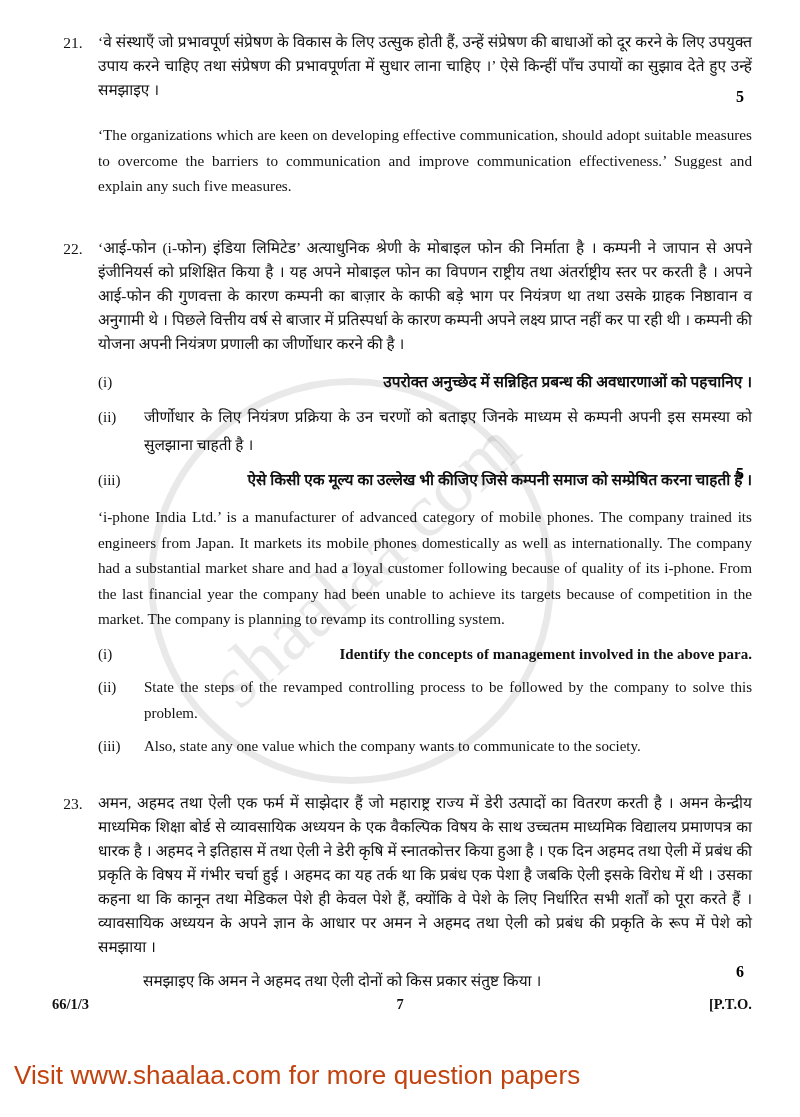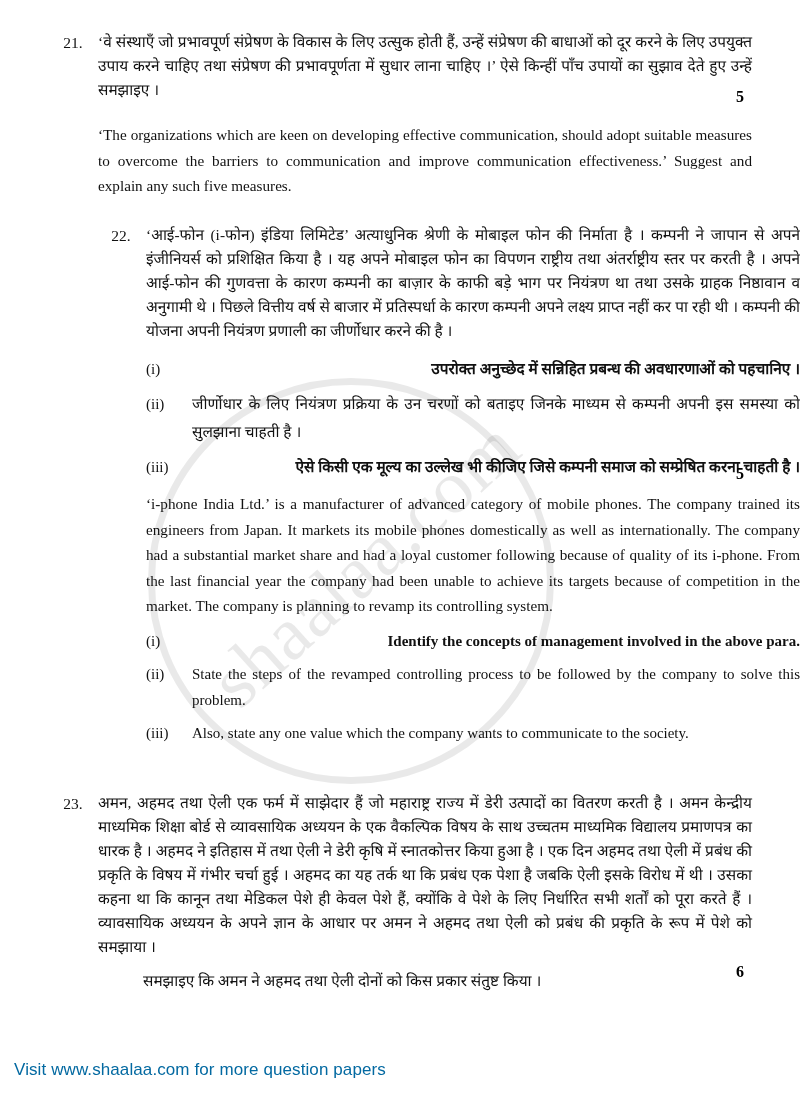--- a/index.html
+++ b/index.html
@@ -199,22 +199,22 @@
     top: 1038px;
     width: 800px;
     height: 79px;
     background: #ffffff;
   }
   .banner-text {
     position: absolute;
     left: 14px;
     top: 22px;
     font-family: "Liberation Sans", sans-serif;
-    font-size: 17px;
-    color: #0369a1;
+    font-size: 26px;
+    color: #c2410c;
     letter-spacing: 0.1px;
   }
 </style>
 </head>
 <body>
 
 <div class="page">
 
   <div class="watermark">
     <div class="wm-ring"></div>
@@ -226,21 +226,21 @@
     <div class="qblock" style="top:30px;">
       <div class="qnum">21.</div>
       <div class="qbody">
         <p class="para hi">‘वे संस्थाएँ जो प्रभावपूर्ण संप्रेषण के विकास के लिए उत्सुक होती हैं, उन्हें संप्रेषण की बाधाओं को दूर करने के लिए उपयुक्त उपाय करने चाहिए तथा संप्रेषण की प्रभावपूर्णता में सुधार लाना चाहिए ।’ ऐसे किन्हीं पाँच उपायों का सुझाव देते हुए उन्हें समझाइए ।</p>
         <div class="gap-md"></div>
         <p class="para en">‘The organizations which are keen on developing effective communication, should adopt suitable measures to overcome the barriers to communication and improve communication effectiveness.’ Suggest and explain any such five measures.</p>
       </div>
     </div>
     <div class="marks" style="left:736px; top:88px;">5</div>
 
-    <div class="qblock" style="top:223px;margin-left:48px;">
+    <div class="qblock" style="top:236px;">
       <div class="qnum">22.</div>
       <div class="qbody">
         <p class="para hi">‘आई-फोन (i-फोन) इंडिया लिमिटेड’ अत्याधुनिक श्रेणी के मोबाइल फोन की निर्माता है । कम्पनी ने जापान से अपने इंजीनियर्स को प्रशिक्षित किया है । यह अपने मोबाइल फोन का विपणन राष्ट्रीय तथा अंतर्राष्ट्रीय स्तर पर करती है । अपने आई-फोन की गुणवत्ता के कारण कम्पनी का बाज़ार के काफी बड़े भाग पर नियंत्रण था तथा उसके ग्राहक निष्ठावान व अनुगामी थे । पिछले वित्तीय वर्ष से बाजार में प्रतिस्पर्धा के कारण कम्पनी अपने लक्ष्य प्राप्त नहीं कर पा रही थी । कम्पनी की योजना अपनी नियंत्रण प्रणाली का जीर्णोधार करने की है ।</p>
 
         <div class="subitem hi" style="margin-top:12px;">
           <div class="rn">(i)</div>
           <div class="stxt nojust">उपरोक्त अनुच्छेद में सन्निहित प्रबन्ध की अवधारणाओं को पहचानिए ।</div>
         </div>
         <div class="subitem hi">
           <div class="rn">(ii)</div>
@@ -275,18 +275,23 @@
       <div class="qbody">
         <p class="para hi">अमन, अहमद तथा ऐली एक फर्म में साझेदार हैं जो महाराष्ट्र राज्य में डेरी उत्पादों का वितरण करती है । अमन केन्द्रीय माध्यमिक शिक्षा बोर्ड से व्यावसायिक अध्ययन के एक वैकल्पिक विषय के साथ उच्चतम माध्यमिक विद्यालय प्रमाणपत्र का धारक है । अहमद ने इतिहास में तथा ऐली ने डेरी कृषि में स्नातकोत्तर किया हुआ है । एक दिन अहमद तथा ऐली में प्रबंध की प्रकृति के विषय में गंभीर चर्चा हुई । अहमद का यह तर्क था कि प्रबंध एक पेशा है जबकि ऐली इसके विरोध में थी । उसका कहना था कि कानून तथा मेडिकल पेशे ही केवल पेशे हैं, क्योंकि वे पेशे के लिए निर्धारित सभी शर्तों को पूरा करते हैं । व्यावसायिक अध्ययन के अपने ज्ञान के आधार पर अमन ने अहमद तथा ऐली को प्रबंध की प्रकृति के रूप में पेशे को समझाया ।</p>
         <div class="gap-sm"></div>
         <p class="para hi indented nojust">समझाइए कि अमन ने अहमद तथा ऐली दोनों को किस प्रकार संतुष्ट किया ।</p>
       </div>
     </div>
     <div class="marks" style="left:736px; top:963px;">6</div>
 
   </div>
 
+  <div class="pagefoot">
+    <div class="pf-left">66/1/3</div>
+    <div class="pf-center">7</div>
+    <div class="pf-right">[P.T.O.</div>
+  </div>
 
 </div>
 
 <div class="banner">
   <div class="banner-text">Visit www.shaalaa.com for more question papers</div>
 </div>
 
 </body></html>

